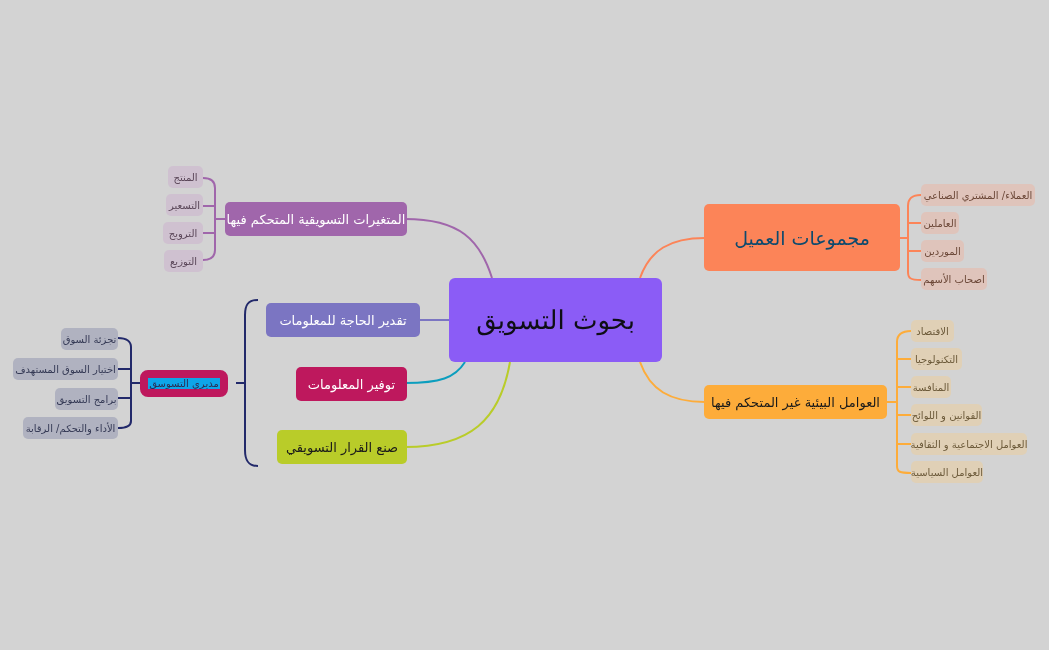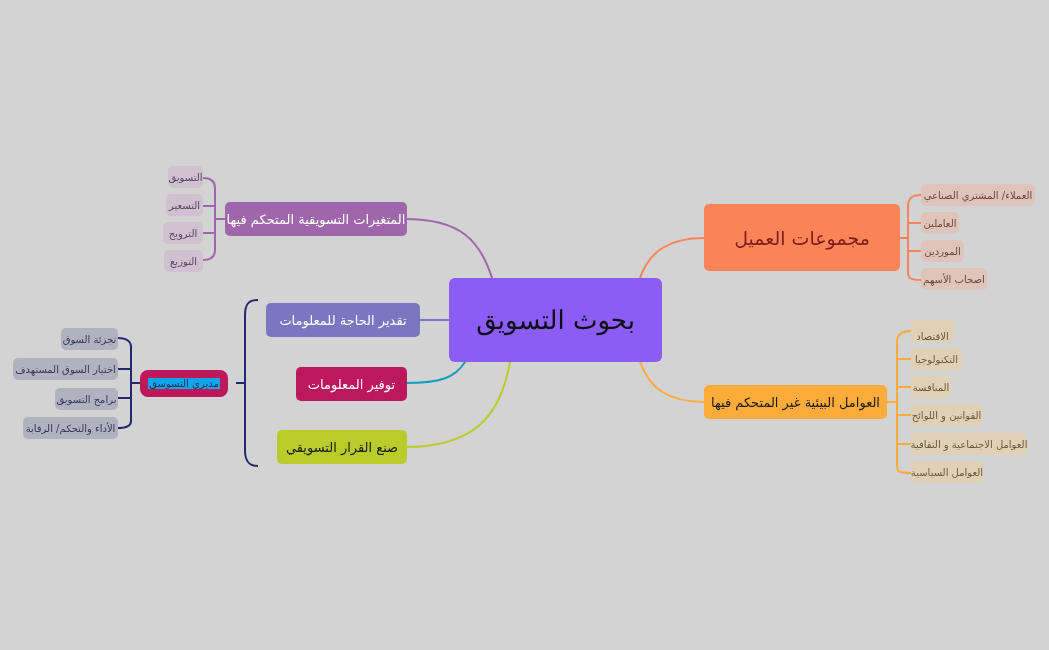--- a/index.html
+++ b/index.html
@@ -52,40 +52,40 @@
 
   <path d="M140,383 L131,383" stroke="#22296a" stroke-width="2" fill="none"></path>
   <path d="M118,338 C127,338 131,342 131,347 L131,421 C131,426 127,428 118,428" stroke="#22296a" stroke-width="2" fill="none"></path>
   <path d="M131,369 L118,369 M131,398 L118,398" stroke="#22296a" stroke-width="2" fill="none"></path>
 </svg>
 
 <div class="node central" style="left:449px;top:278px;width:213px;height:84px;">
   <span>بحوث التسويق</span>
 </div>
 
-<div class="node main" style="left:704px;top:204px;width:196px;height:67px;background:#fc8458;color:#7f1d1d;font-size:19px;">
+<div class="node main" style="left:704px;top:204px;width:196px;height:67px;background:#fc8458;color:#0c4a6e;font-size:19px;">
   <span>مجموعات العميل</span>
 </div>
 <div class="node sub sub-orange" style="left:921px;top:184px;width:114px;height:22px;">
   <span>العملاء/ المشتري الصناعي</span>
   </div>
 <div class="node sub sub-orange" style="left:921px;top:212px;width:38px;height:22px;">
   <span>العاملين</span>
   </div>
 <div class="node sub sub-orange" style="left:921px;top:240px;width:43px;height:22px;">
   <span>الموردين</span>
   </div>
 <div class="node sub sub-orange" style="left:921px;top:268px;width:66px;height:22px;">
   <span>اصحاب الأسهم</span>
   </div>
 
 <div class="node main" style="left:704px;top:385px;width:183px;height:34px;background:#fdac3a;color:#1a1a1a;font-size:13px;">
   <span>العوامل البيئية غير المتحكم فيها</span>
 </div>
-<div class="node sub sub-yellow" style="left:911px;top:320px;width:43px;height:22px;align-items:flex-end;">
+<div class="node sub sub-yellow" style="left:911px;top:320px;width:43px;height:22px;">
   <span>الاقتصاد</span>
   </div>
 <div class="node sub sub-yellow" style="left:911px;top:348px;width:51px;height:22px;">
   <span>التكنولوجيا</span>
   </div>
 <div class="node sub sub-yellow" style="left:911px;top:376px;width:40px;height:22px;">
   <span>المنافسة</span>
   </div>
 <div class="node sub sub-yellow" style="left:911px;top:404px;width:71px;height:22px;">
   <span>القوانين و اللوائح</span>
@@ -94,21 +94,21 @@
   <span>العوامل الاجتماعية و الثقافية</span>
   </div>
 <div class="node sub sub-yellow" style="left:911px;top:461px;width:72px;height:22px;">
   <span>العوامل السياسية</span>
   </div>
 
 <div class="node main" style="left:225px;top:202px;width:182px;height:34px;background:#a066ab;color:#ffffff;">
   <span>المتغيرات التسويقية المتحكم فيها</span>
 </div>
 <div class="node sub sub-purple" style="left:168px;top:166px;width:35px;height:22px;">
-  <span>التسويق</span>
+  <span>المنتج</span>
   </div>
 <div class="node sub sub-purple" style="left:166px;top:194px;width:37px;height:22px;">
   <span>التسعير</span>
   </div>
 <div class="node sub sub-purple" style="left:163px;top:222px;width:40px;height:22px;">
   <span>الترويج</span>
   </div>
 <div class="node sub sub-purple" style="left:164px;top:250px;width:39px;height:22px;">
   <span>التوزيع</span>
   </div>

